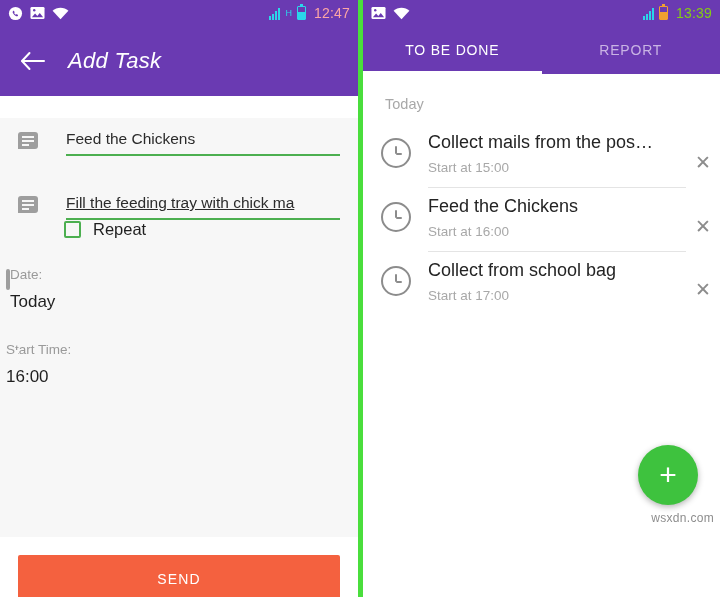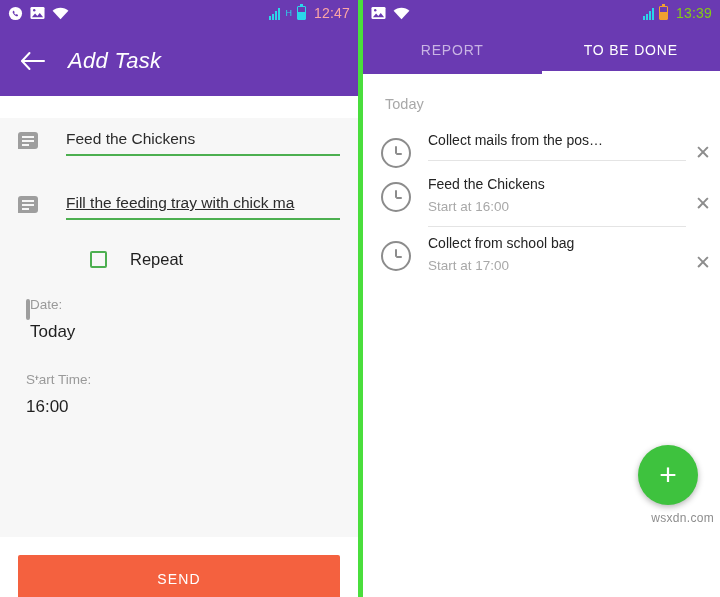--- a/index.html
+++ b/index.html
@@ -155,23 +155,21 @@
     white-space: nowrap;
   }
   .r1 { margin-top: 22px; }
   .r1 .field { padding-top: 12px; }
   .r2 { margin-top: 26px; }
   .r2 .field { padding-top: 12px; text-decoration: underline; }
 
   .repeat-row {
     display: flex;
     align-items: center;
-    padding-left: 90px;
-    margin-top: 30px;
-    gap: 11px;
+    padding-left: 64px;
   }
   .checkbox {
     width: 17px; height: 17px;
     border: 2px solid #4caf50;
     border-radius: 2px;
     margin-right: 12px;
     box-sizing: border-box;
     cursor: pointer;
   }
   .repeat-label {
@@ -183,21 +181,21 @@
     color: #9a9a9a;
     font-size: 13.5px;
   }
   .value-big {
     color: #1f1f1f;
     font-size: 17px;
     margin-top: 10px;
   }
   .dt-row {
     display: flex;
-    padding: 0 26px;
+    padding: 0 6px;
     margin-top: 28px;
   }
   .dt-row .gutter { padding-top: 4px; }
   .dt-col { flex: 1; }
 
   
   .cal-icon {
     width: 20px; height: 20px;
     border: 2px solid #9e9e9e;
     border-radius: 2px;
@@ -305,21 +303,21 @@
   }
   .task-body {
     flex: 1;
     margin-left: 17px;
     border-bottom: 1px solid #e4e4e4;
     padding-bottom: 12px;
     padding-right: 6px;
     min-width: 0;
   }
   .task-title {
-    font-size: 14px;
+    font-size: 18px;
     color: #242424;
     white-space: nowrap;
     overflow: hidden;
     text-overflow: ellipsis;
   }
   .task-sub {
     font-size: 13.5px;
     color: #a8a8a8;
     margin-top: 7px;
   }
@@ -546,31 +544,32 @@
           </span>
         <span class="battery orange">
             <span class="fill"></span>
           </span>
         <span class="clock cyan2">13:39</span>
       </span>
     </div>
 
 
     <div class="tabs">
+      <div class="tab active">TO BE DONE</div>
       <div class="tab inactive">REPORT</div>
-      <div class="tab active">TO BE DONE</div>
     </div>
 
     <div class="list-area">
       <div class="section-header">Today</div>
 
       <div class="task">
         <div class="clock-icon"></div>
         <div class="task-body">
           <div class="task-title">Collect mails from the pos…</div>
+          <div class="task-sub">Start at 15:00</div>
         </div>
         <div class="task-close">✕</div>
       </div>
 
       <div class="task">
         <div class="clock-icon"></div>
         <div class="task-body">
           <div class="task-title">Feed the Chickens</div>
           <div class="task-sub">Start at 16:00</div>
         </div>

